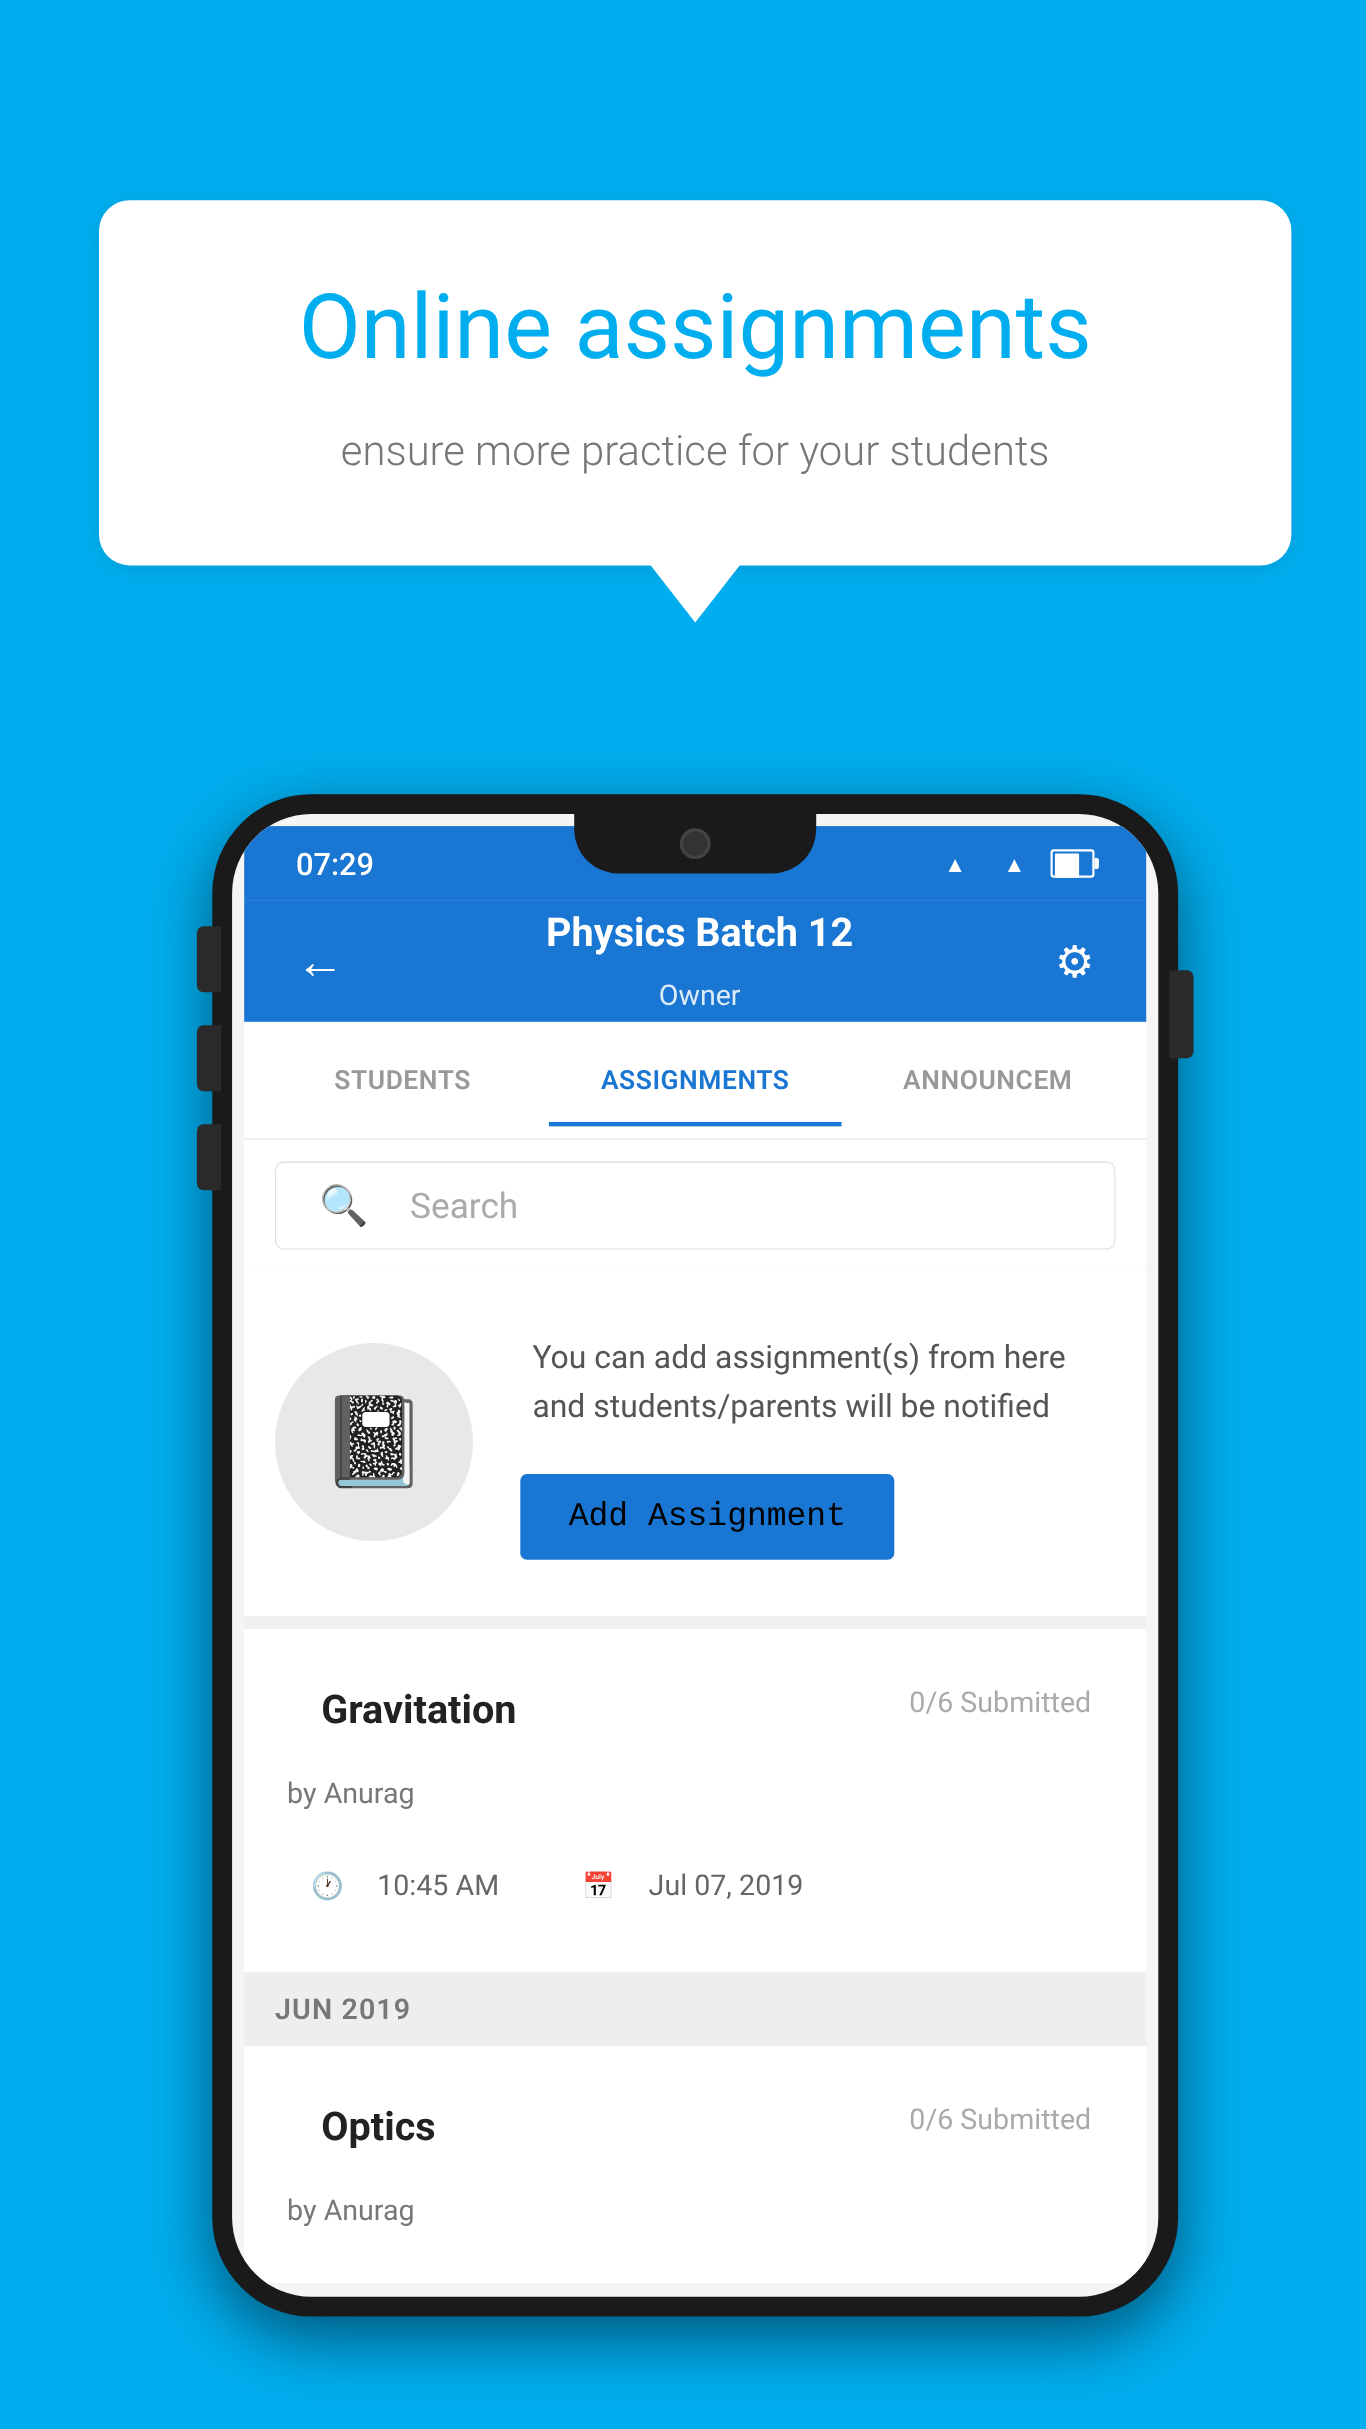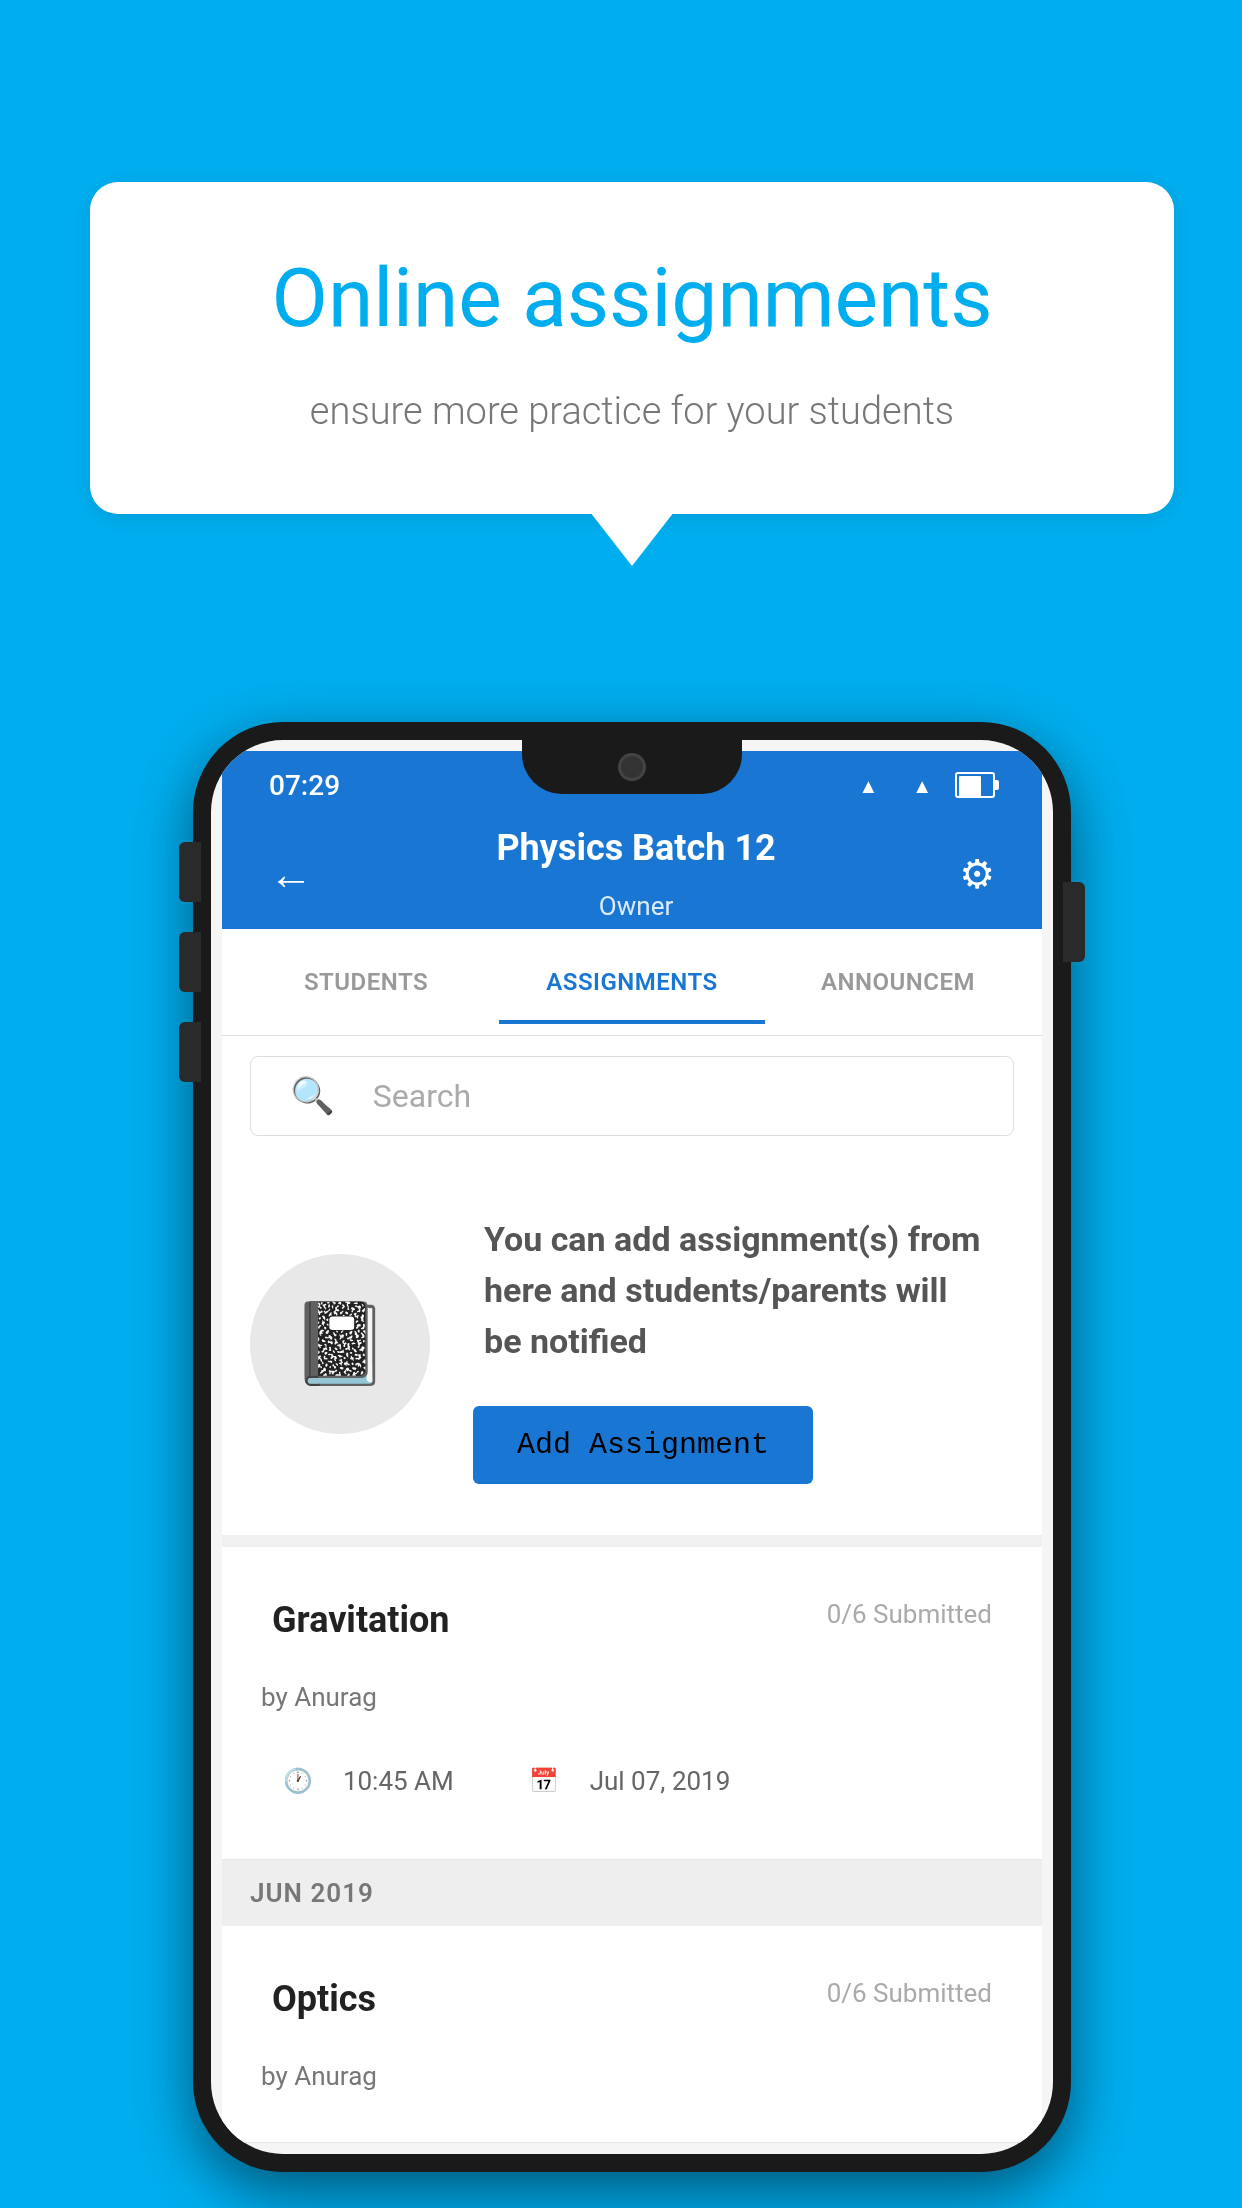--- a/index.html
+++ b/index.html
@@ -255,25 +255,24 @@
       align-items: center;
       justify-content: center;
     }
     .notebook-icon {
       font-size: 80px;
     }
     .info-text {
       flex: 1;
     }
     .info-description {
-      font-size: 34px;
+      font-size: 29px;
       color: #555;
       line-height: 1.5;
       margin-bottom: 28px;
-      font-weight: bold;
     }
     .add-btn {
       background: #1976D2;
       color: #000000;
       border: none;
       border-radius: 6px;
       padding: 22px 44px;
       font-size: 30px;
       font-weight: 500;
       cursor: pointer;
@@ -299,20 +298,21 @@
     .assignment-row1 {
       display: flex;
       justify-content: space-between;
       align-items: flex-start;
       margin-bottom: 8px;
     }
     .assignment-name {
       font-size: 36px;
       font-weight: 700;
       color: #222;
+      margin-left: 20px;
     }
     .assignment-submitted {
       font-size: 26px;
       color: #aaa;
     }
     .assignment-author {
       font-size: 26px;
       color: #777;
       margin-bottom: 10px;
     }

